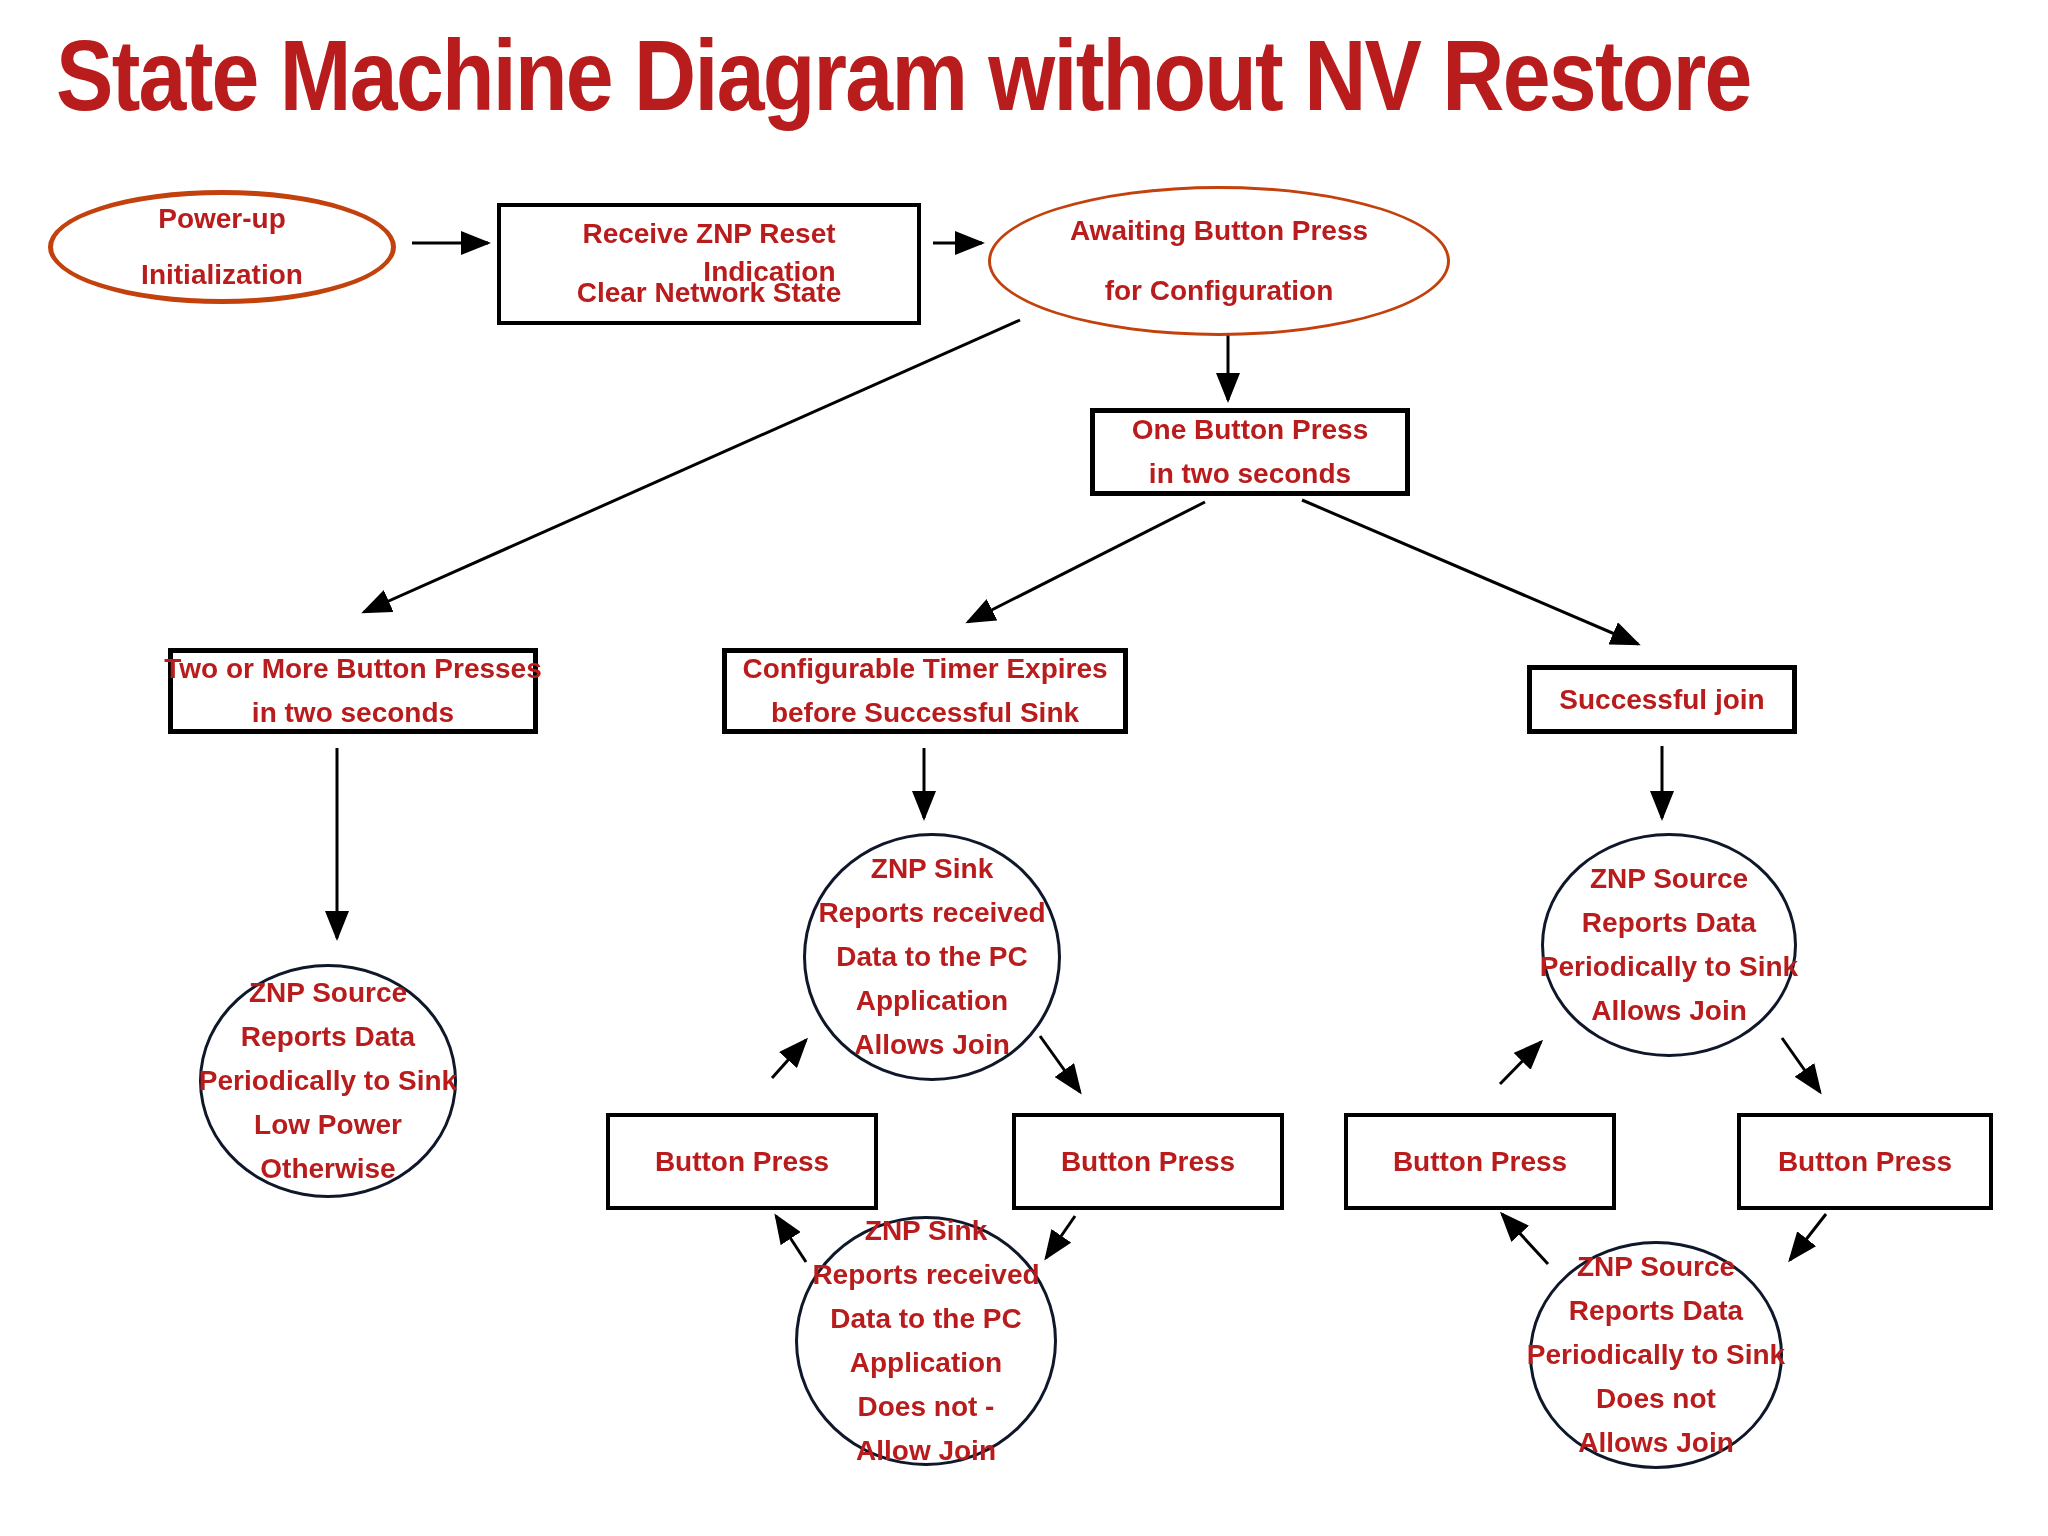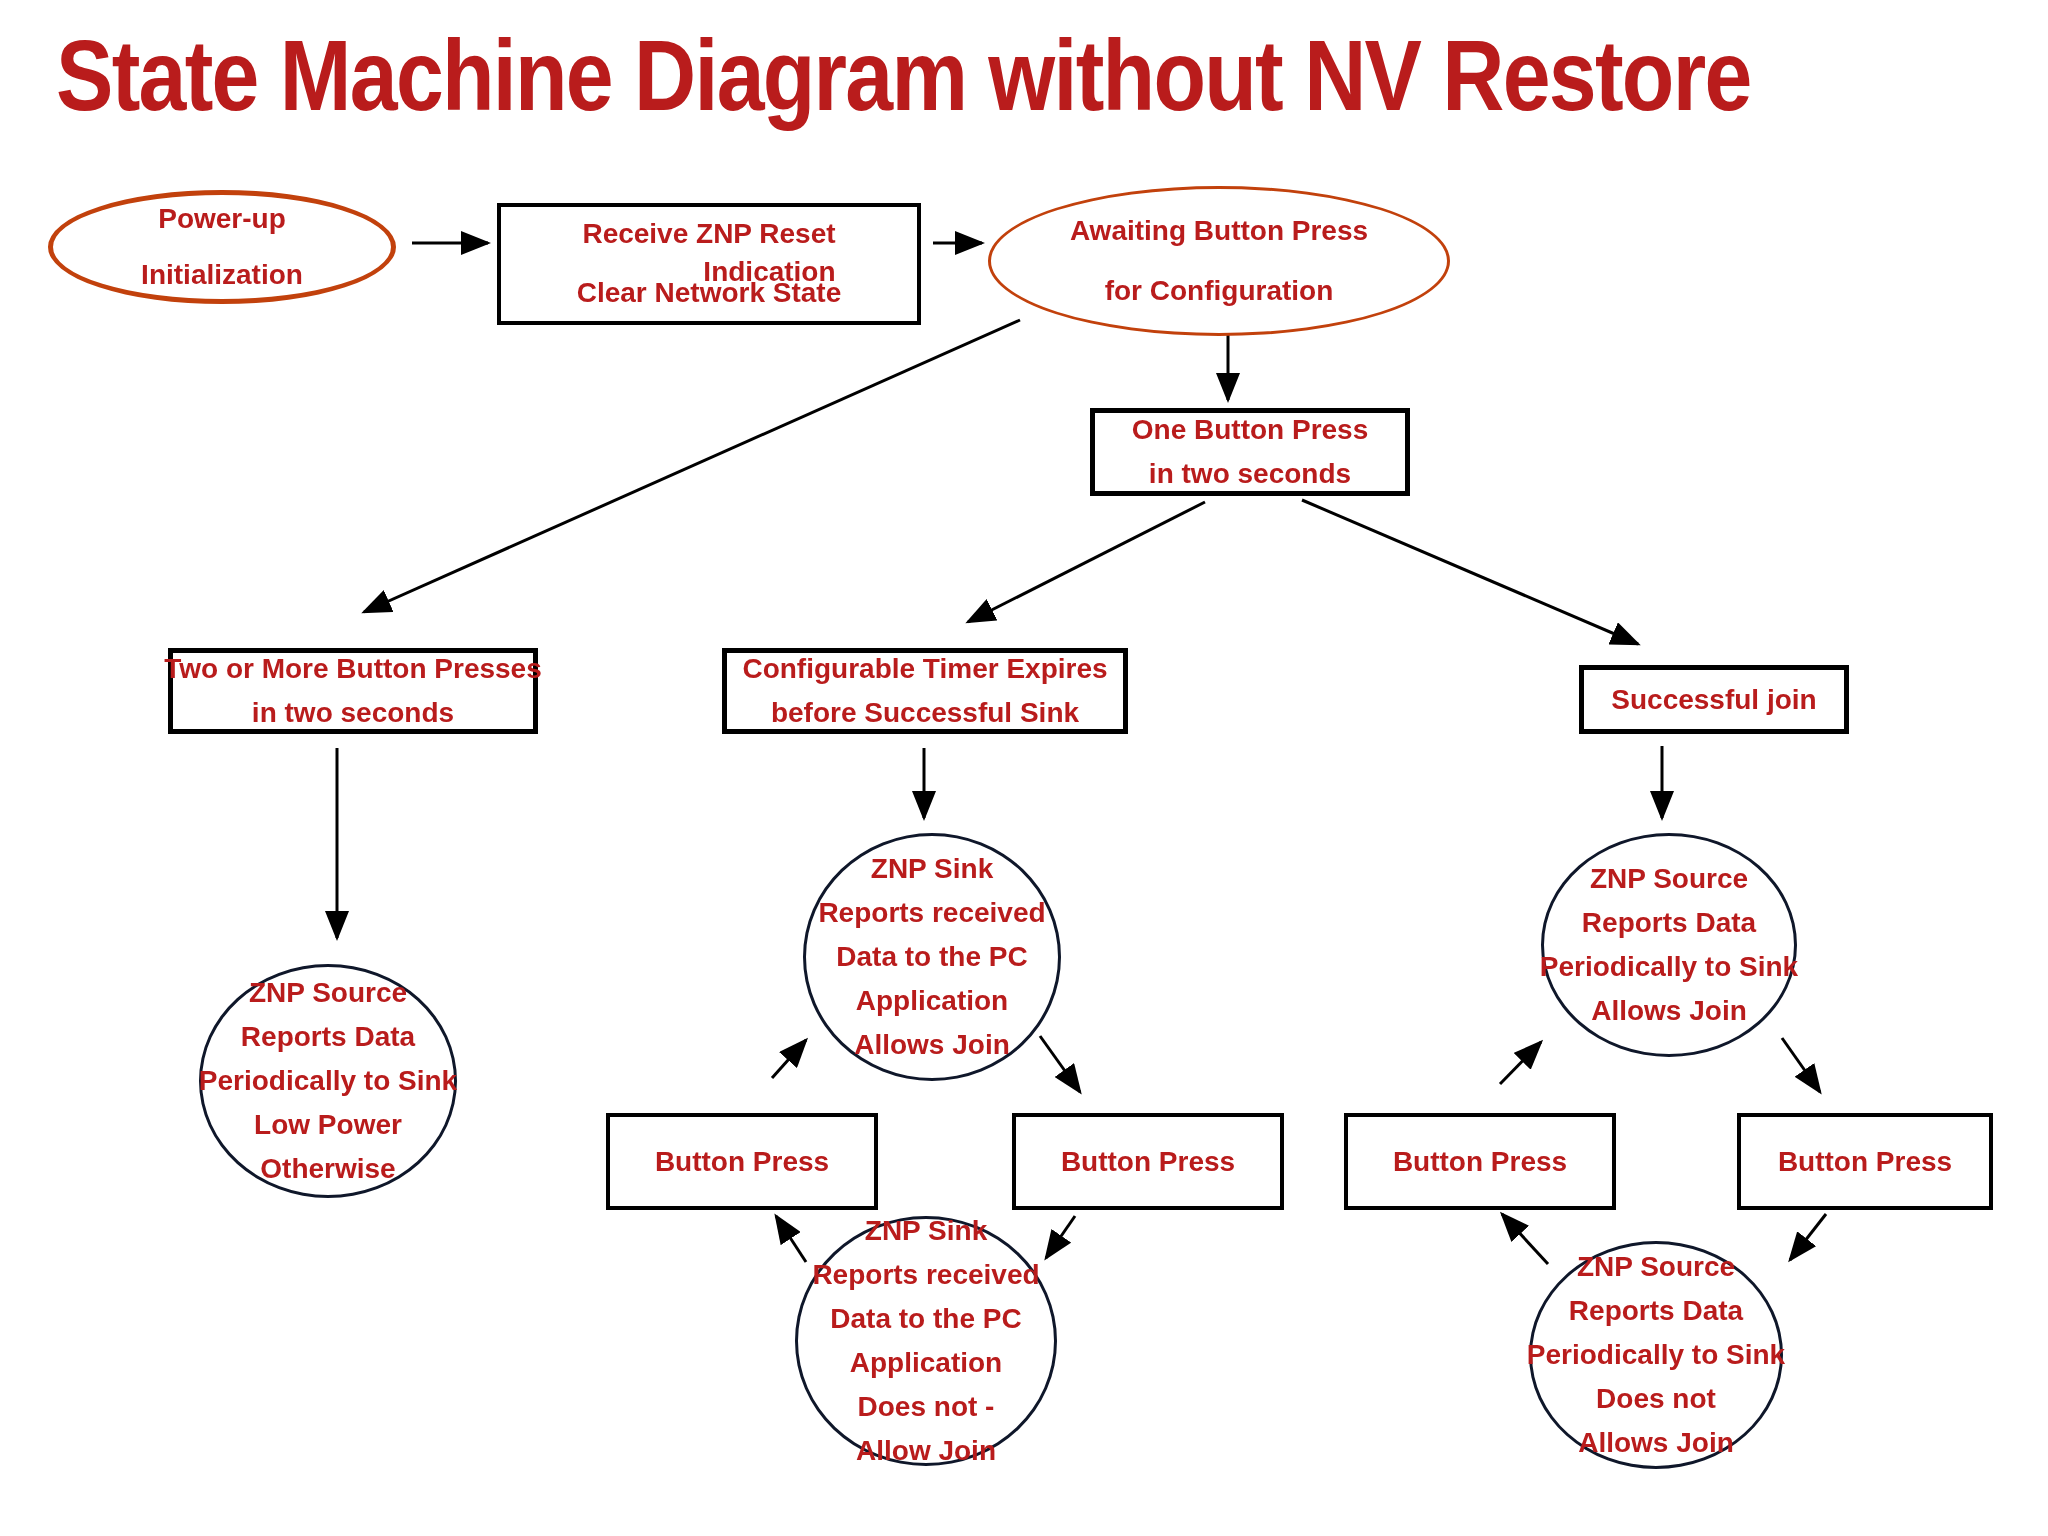--- a/index.html
+++ b/index.html
@@ -99,21 +99,21 @@
   <div class="node rect-hv" style="left:168px; top:648px; width:370px; height:86px;padding-left:34px;">
     <div class="lbl lh44">Two or More Button Presses
 in two seconds</div>
   </div>
 
   <div class="node rect-hv" style="left:722px; top:648px; width:406px; height:86px;">
     <div class="lbl lh44">Configurable Timer Expires
 before Successful Sink</div>
   </div>
 
-  <div class="node rect-hv" style="left:1579px; top:665px; width:270px; height:69px;">
+  <div class="node rect-hv" style="left:1527px; top:665px; width:270px; height:69px;">
     <div class="lbl">Successful join</div>
   </div>
 
   <div class="node circle" style="left:199px; top:964px; width:258px; height:234px;">
     <div class="lbl lh44">ZNP Source
 Reports Data
 Periodically to Sink
 Low Power
 Otherwise</div>
   </div>

